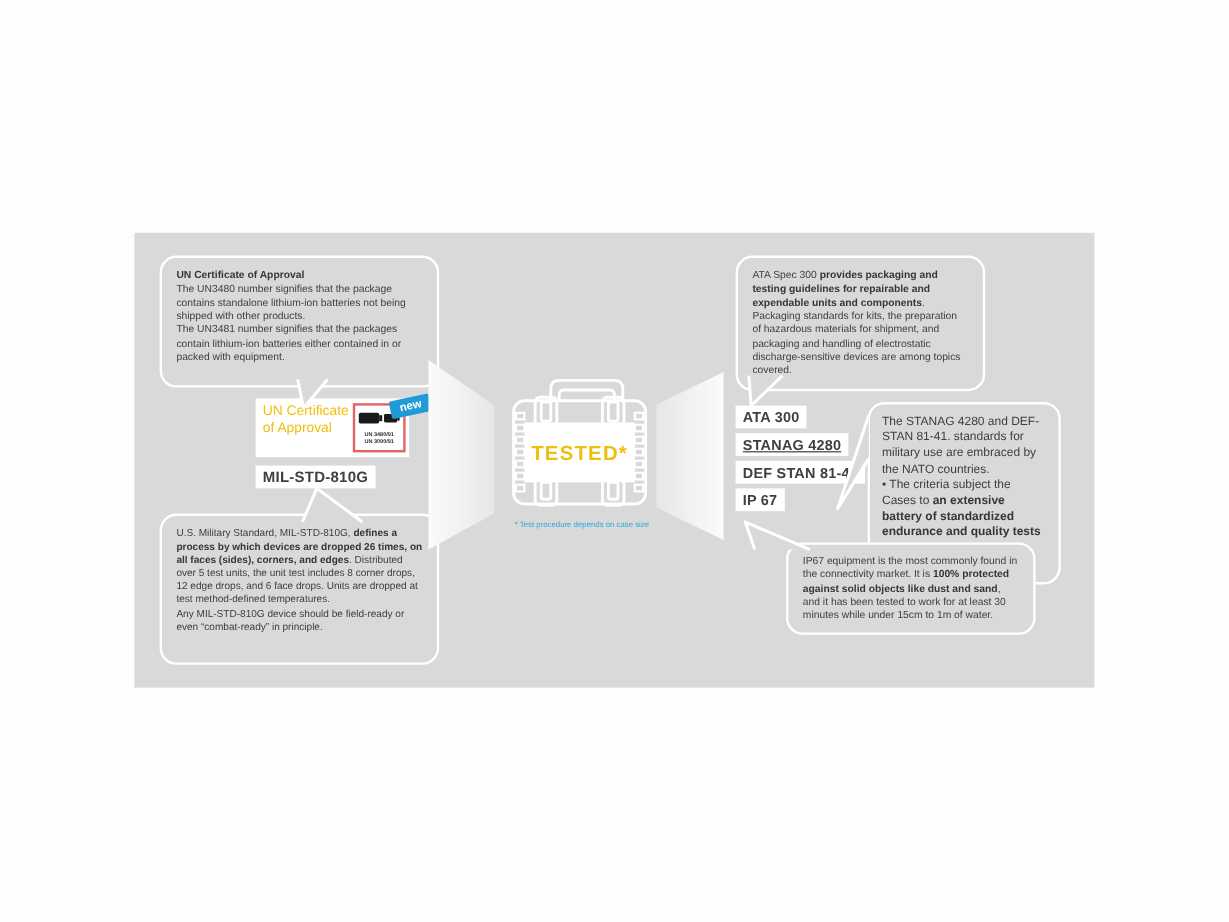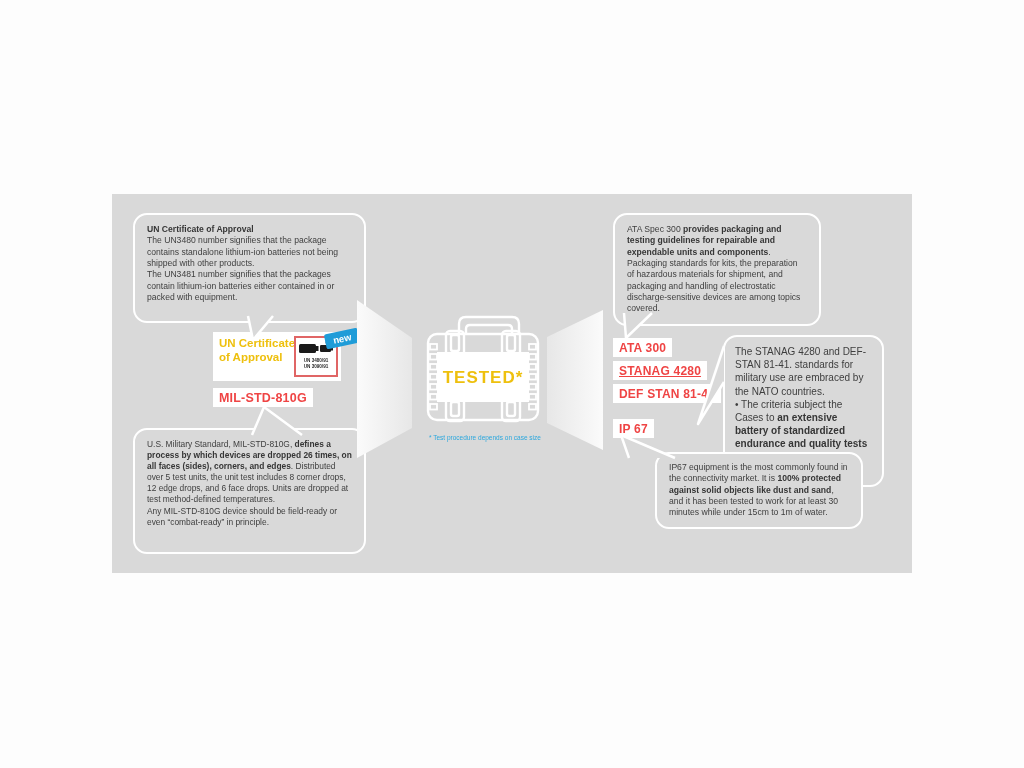--- a/index.html
+++ b/index.html
@@ -4,24 +4,24 @@
 <style>
   html,body{margin:0;padding:0;background:#fdfdfd;}
   #stage{position:relative;width:924px;height:768px;background:#fdfdfd;overflow:hidden;
          font-family:"Liberation Sans",sans-serif;}
   #band{position:absolute;left:112px;top:194px;width:800px;height:379px;background:#d9d9d9;}
   
   .bubble{position:absolute;box-sizing:border-box;background:#d9d9d9;border:2.5px solid #ffffff;
           border-radius:14px;color:#3e3e3e;font-size:8.6px;line-height:1.32;padding:9px 12px;z-index:1;}
   .bubble b{font-weight:bold;color:#363636;}
   
-  .std-box{position:absolute;background:#ffffff;color:#ef4444;font-weight:bold;
+  .std-box{position:absolute;background:#ffffff;color:#404040;font-weight:bold;
            font-size:12px;letter-spacing:.2px;padding:3px 6px 2px 6px;z-index:2;white-space:nowrap;}
   .cert-box{position:absolute;left:213px;top:332px;width:128px;height:49px;background:#ffffff;z-index:2;}
-  .cert-text{position:absolute;left:6px;top:5px;color:#eec00e;font-weight:bold;font-size:11.5px;
+  .cert-text{position:absolute;left:6px;top:5px;color:#eec00e;font-weight:normal;font-size:11.5px;
              line-height:1.2;white-space:pre-line;}
   .battery-label{position:absolute;right:3px;top:4px;width:44px;height:41px;background:#ffffff;
                  border:2px solid #e06565;box-sizing:border-box;text-align:center;}
   .battery-label .un-lines{font-size:4.6px;font-weight:bold;color:#2b2b2b;line-height:1.25;margin-top:0;}
   .badge-new{position:absolute;left:325px;top:331px;background:#1f9cd8;color:#ffffff;
              font-weight:bold;font-size:9.5px;padding:2px 8px;border-radius:2px;
              transform:rotate(-12deg);z-index:3;}
   .footnote{position:absolute;left:429px;top:434px;color:#2ba7dd;font-size:6.5px;z-index:6;}
   #overlay{position:absolute;left:112px;top:194px;width:800px;height:379px;z-index:5;pointer-events:none;}
 </style>
@@ -59,21 +59,21 @@
     </div>
   </div>
 
   <div class="badge-new">new</div>
 
   <div class="std-box" style="left:213px;top:388px;font-size:12.5px;">MIL-STD-810G</div>
 
   <div class="std-box" style="left:613px;top:338px;">ATA 300</div>
   <div class="std-box" style="left:613px;top:361px;text-decoration:underline;">STANAG 4280</div>
   <div class="std-box" style="left:613px;top:384px;">DEF STAN 81-41</div>
-  <div class="std-box" style="left:613px;top:407px;margin-top:12px;">IP 67</div>
+  <div class="std-box" style="left:613px;top:407px;">IP 67</div>
 
   <div class="footnote">* Test procedure depends on case size</div>
 
   <svg id="overlay" viewBox="0 0 800 379">
     <defs>
       <linearGradient id="beamL" x1="0" y1="0" x2="1" y2="0">
         <stop offset="0" stop-color="#fbfbfb"></stop>
           <stop offset="1" stop-color="#e7e7e7"></stop>
       </linearGradient>
       <linearGradient id="beamR" x1="0" y1="0" x2="1" y2="0">

